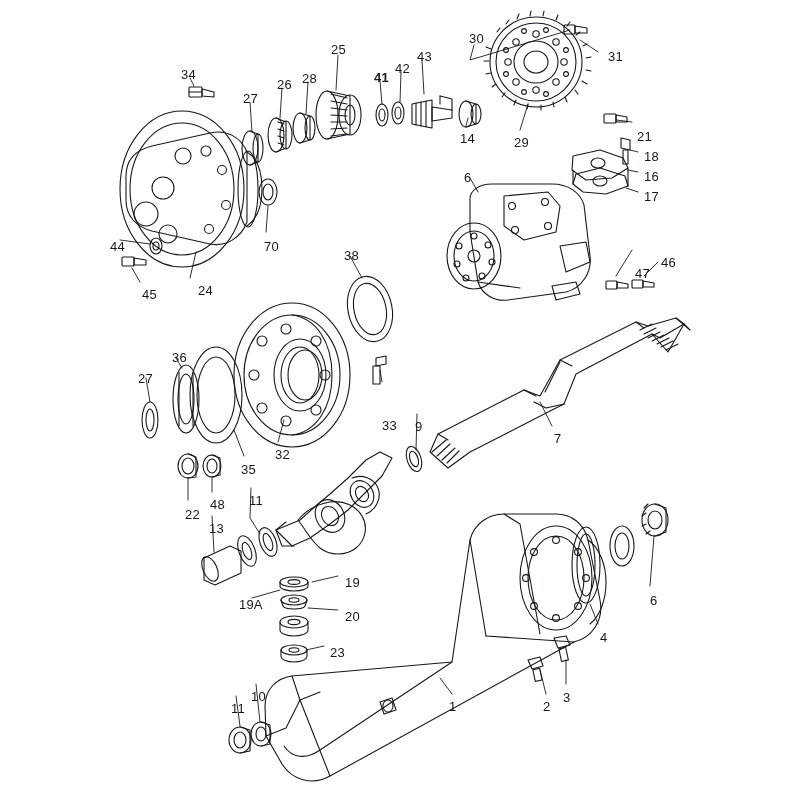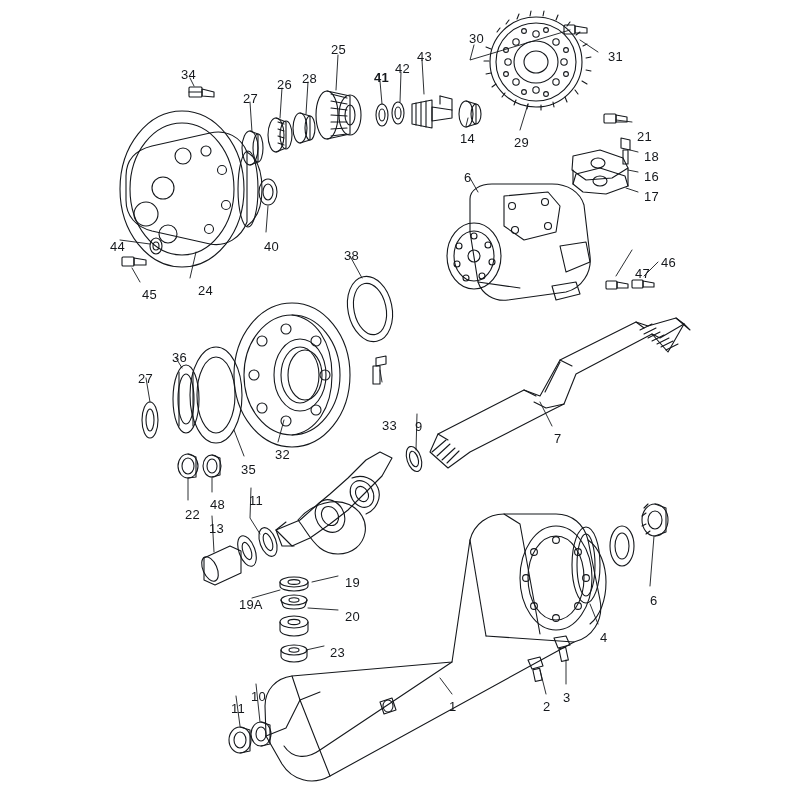--- a/index.html
+++ b/index.html
@@ -488,21 +488,21 @@
       <div class="callout" style="left: 374px; top: 71px; font-weight: bold;">41</div>
       <div class="callout" style="left: 395px; top: 62px;">42</div>
       <div class="callout" style="left: 417px; top: 50px;">43</div>
       <div class="callout" style="left: 460px; top: 132px;">14</div>
       <div class="callout" style="left: 514px; top: 136px;">29</div>
       <div class="callout" style="left: 637px; top: 118px; margin-top: 12px;">21</div>
       <div class="callout" style="left: 644px; top: 150px;">18</div>
       <div class="callout" style="left: 644px; top: 170px;">16</div>
       <div class="callout" style="left: 644px; top: 190px;">17</div>
       <div class="callout" style="left: 464px; top: 171px;">6</div>
-      <div class="callout" style="left: 264px; top: 240px;">40</div>
+      <div class="callout" style="left: 264px; top: 240px;">70</div>
       <div class="callout" style="left: 110px; top: 240px;">44</div>
       <div class="callout" style="left: 142px; top: 288px;">45</div>
       <div class="callout" style="left: 185px; top: 284px; margin-left: 13px;">24</div>
       <div class="callout" style="left: 344px; top: 249px;">38</div>
       <div class="callout" style="left: 635px; top: 245px; margin-top: 22px;">47</div>
       <div class="callout" style="left: 661px; top: 256px;">46</div>
       <div class="callout" style="left: 172px; top: 351px;">36</div>
       <div class="callout" style="left: 138px; top: 372px;">27</div>
       <div class="callout" style="left: 382px; top: 389px; margin-top: 30px;">33</div>
       <div class="callout" style="left: 415px; top: 420px;">9</div>

